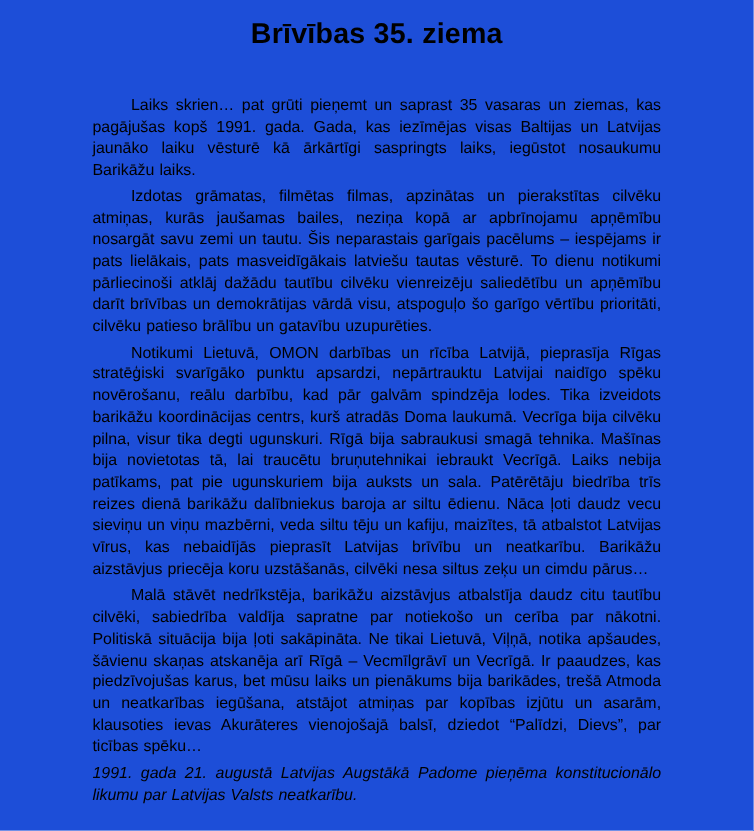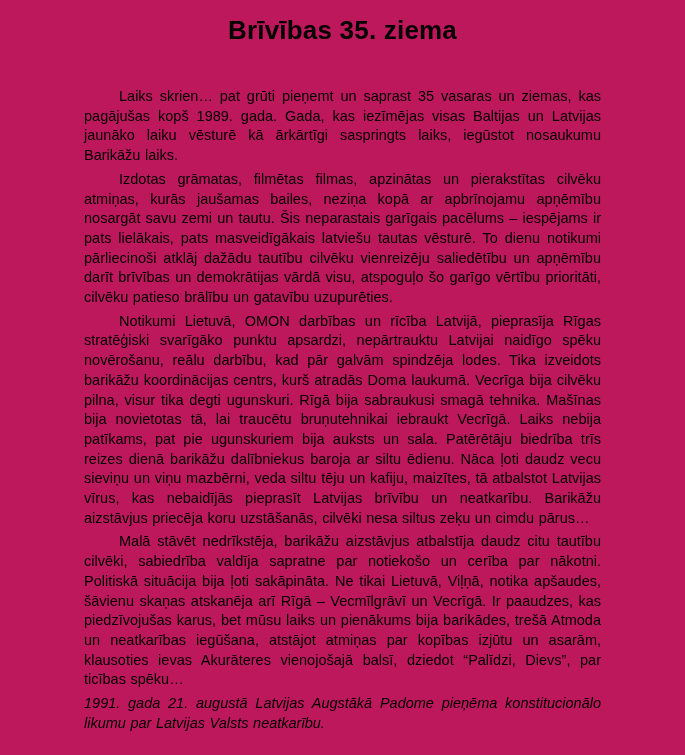--- a/index.html
+++ b/index.html
@@ -12,21 +12,21 @@
     height: 755px;
     overflow: hidden;
     font-family: "Liberation Sans", "DejaVu Sans", sans-serif;
     color: #000000;
   }
   .page {
     box-sizing: border-box;
     width: 685px;
     height: 755px;
     padding: 14px 84px 0 84px;
-    background: #be185d;
+    background: #1d4ed8;
   }
   .doc-title {
     margin: 0 0 40px 0;
     font-size: 26px;
     line-height: 33px;
     font-weight: bold;
     text-align: center;
     letter-spacing: 0.2px;
   }
   .doc-body {
@@ -44,19 +44,19 @@
     text-indent: 0;
     font-style: italic;
   }
 </style>
 </head>
 <body style="color: rgb(0, 0, 0); background: rgb(255, 255, 255);">
 
 <div class="page">
   <h1 class="doc-title">Brīvības 35. ziema</h1>
   <div class="doc-body" id="doc-body">
-      <p>Laiks skrien… pat grūti pieņemt un saprast  35 vasaras un ziemas, kas pagājušas kopš 1989. gada. Gada, kas iezīmējas visas Baltijas un Latvijas jaunāko laiku vēsturē kā ārkārtīgi saspringts laiks, iegūstot nosaukumu Barikāžu laiks.</p>
+      <p>Laiks skrien… pat grūti pieņemt un saprast  35 vasaras un ziemas, kas pagājušas kopš 1991. gada. Gada, kas iezīmējas visas Baltijas un Latvijas jaunāko laiku vēsturē kā ārkārtīgi saspringts laiks, iegūstot nosaukumu Barikāžu laiks.</p>
       <p>Izdotas grāmatas, filmētas filmas, apzinātas un pierakstītas cilvēku atmiņas, kurās jaušamas bailes, neziņa kopā ar apbrīnojamu apņēmību nosargāt savu zemi un tautu. Šis neparastais garīgais pacēlums – iespējams ir pats lielākais, pats masveidīgākais latviešu tautas vēsturē. To dienu notikumi pārliecinoši atklāj dažādu tautību cilvēku vienreizēju saliedētību un apņēmību darīt brīvības un demokrātijas vārdā visu, atspoguļo šo garīgo vērtību prioritāti, cilvēku patieso brālību un gatavību uzupurēties.</p>
       <p>Notikumi Lietuvā, OMON darbības un rīcība Latvijā, pieprasīja Rīgas stratēģiski svarīgāko punktu apsardzi, nepārtrauktu Latvijai naidīgo spēku novērošanu, reālu darbību, kad pār galvām spindzēja lodes. Tika izveidots barikāžu koordinācijas centrs, kurš atradās Doma laukumā. Vecrīga bija cilvēku pilna, visur tika degti ugunskuri. Rīgā bija sabraukusi smagā tehnika. Mašīnas bija novietotas tā, lai traucētu bruņutehnikai iebraukt Vecrīgā. Laiks nebija patīkams, pat pie ugunskuriem bija auksts un sala. Patērētāju biedrība trīs reizes dienā barikāžu dalībniekus baroja ar siltu ēdienu. Nāca ļoti daudz vecu sieviņu un viņu mazbērni, veda siltu tēju un kafiju, maizītes, tā atbalstot Latvijas vīrus, kas nebaidījās pieprasīt Latvijas brīvību un neatkarību. Barikāžu aizstāvjus priecēja koru uzstāšanās, cilvēki nesa siltus zeķu un cimdu pārus…</p>
       <p>Malā stāvēt nedrīkstēja, barikāžu aizstāvjus atbalstīja daudz citu tautību cilvēki, sabiedrība valdīja sapratne par notiekošo un cerība par nākotni. Politiskā situācija bija ļoti sakāpināta. Ne tikai Lietuvā, Viļņā, notika apšaudes, šāvienu skaņas atskanēja arī Rīgā – Vecmīlgrāvī un Vecrīgā. Ir paaudzes, kas piedzīvojušas karus, bet mūsu laiks un pienākums bija barikādes, trešā Atmoda un neatkarības iegūšana, atstājot atmiņas par kopības izjūtu un asarām, klausoties ievas Akurāteres vienojošajā balsī, dziedot “Palīdzi, Dievs”, par ticības spēku…</p>
       <p class="no-indent">1991. gada 21. augustā Latvijas Augstākā Padome pieņēma konstitucionālo likumu par Latvijas Valsts neatkarību.</p>
     </div>
 </div>
 
 </body></html>

